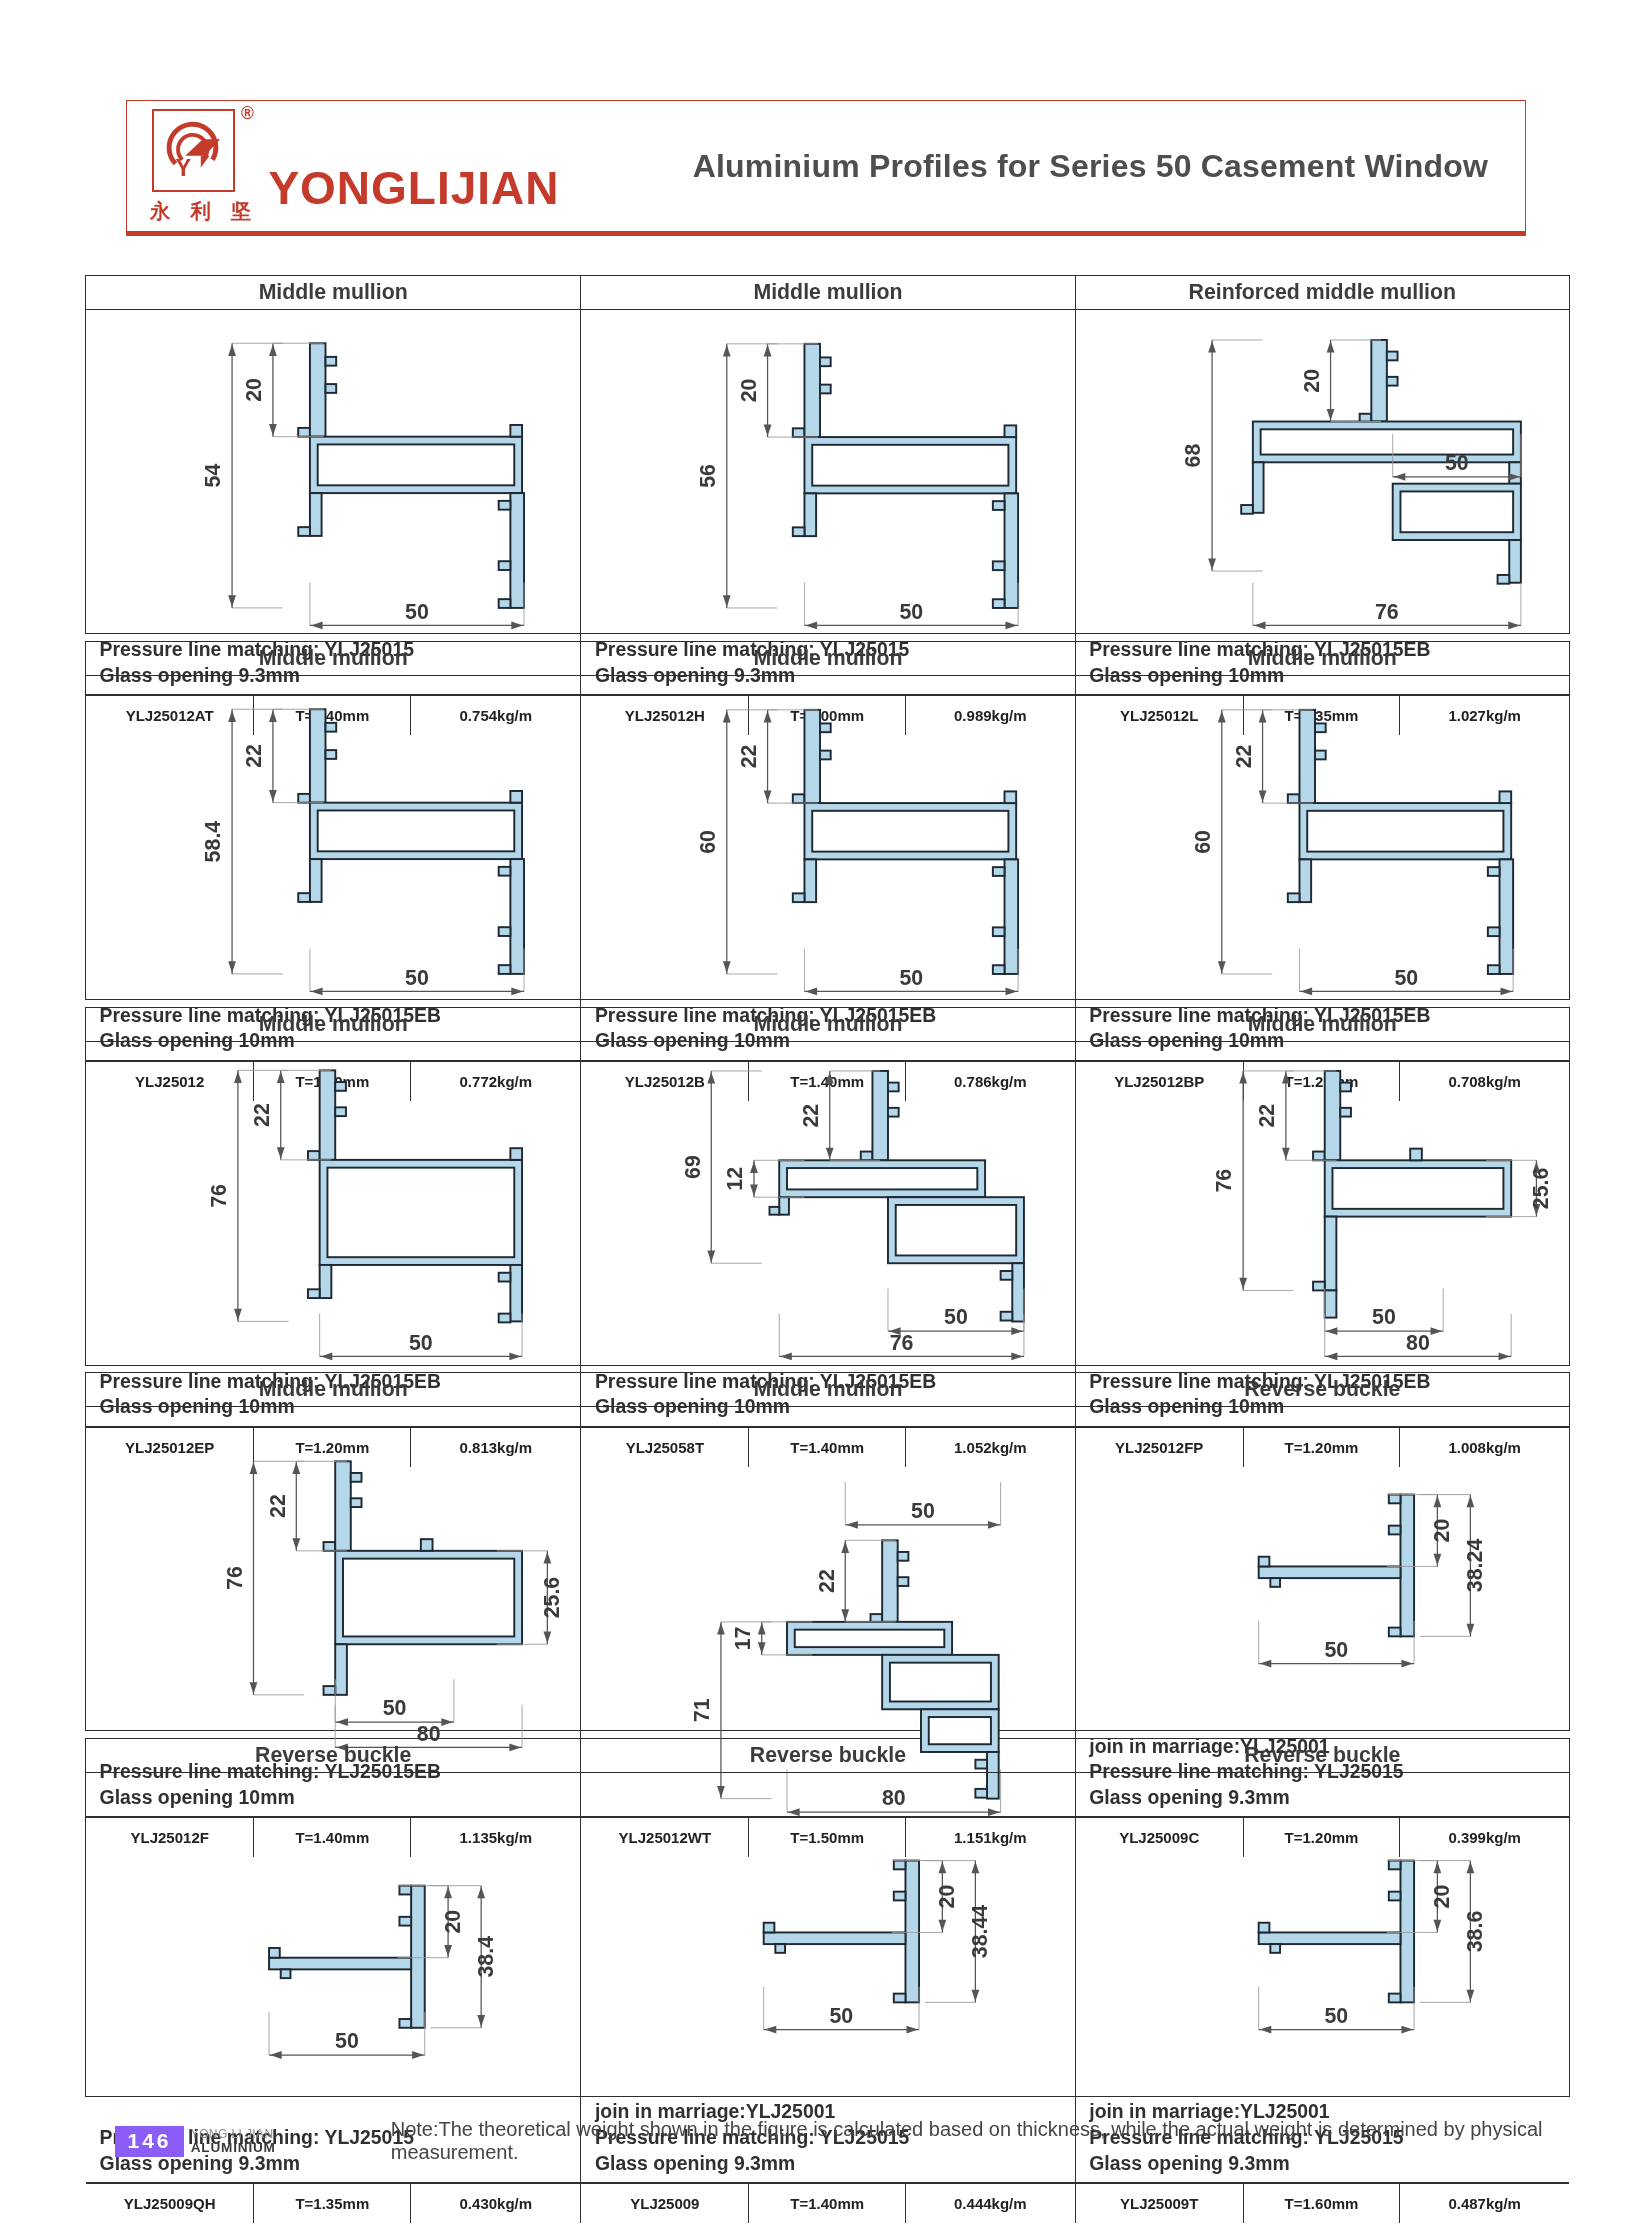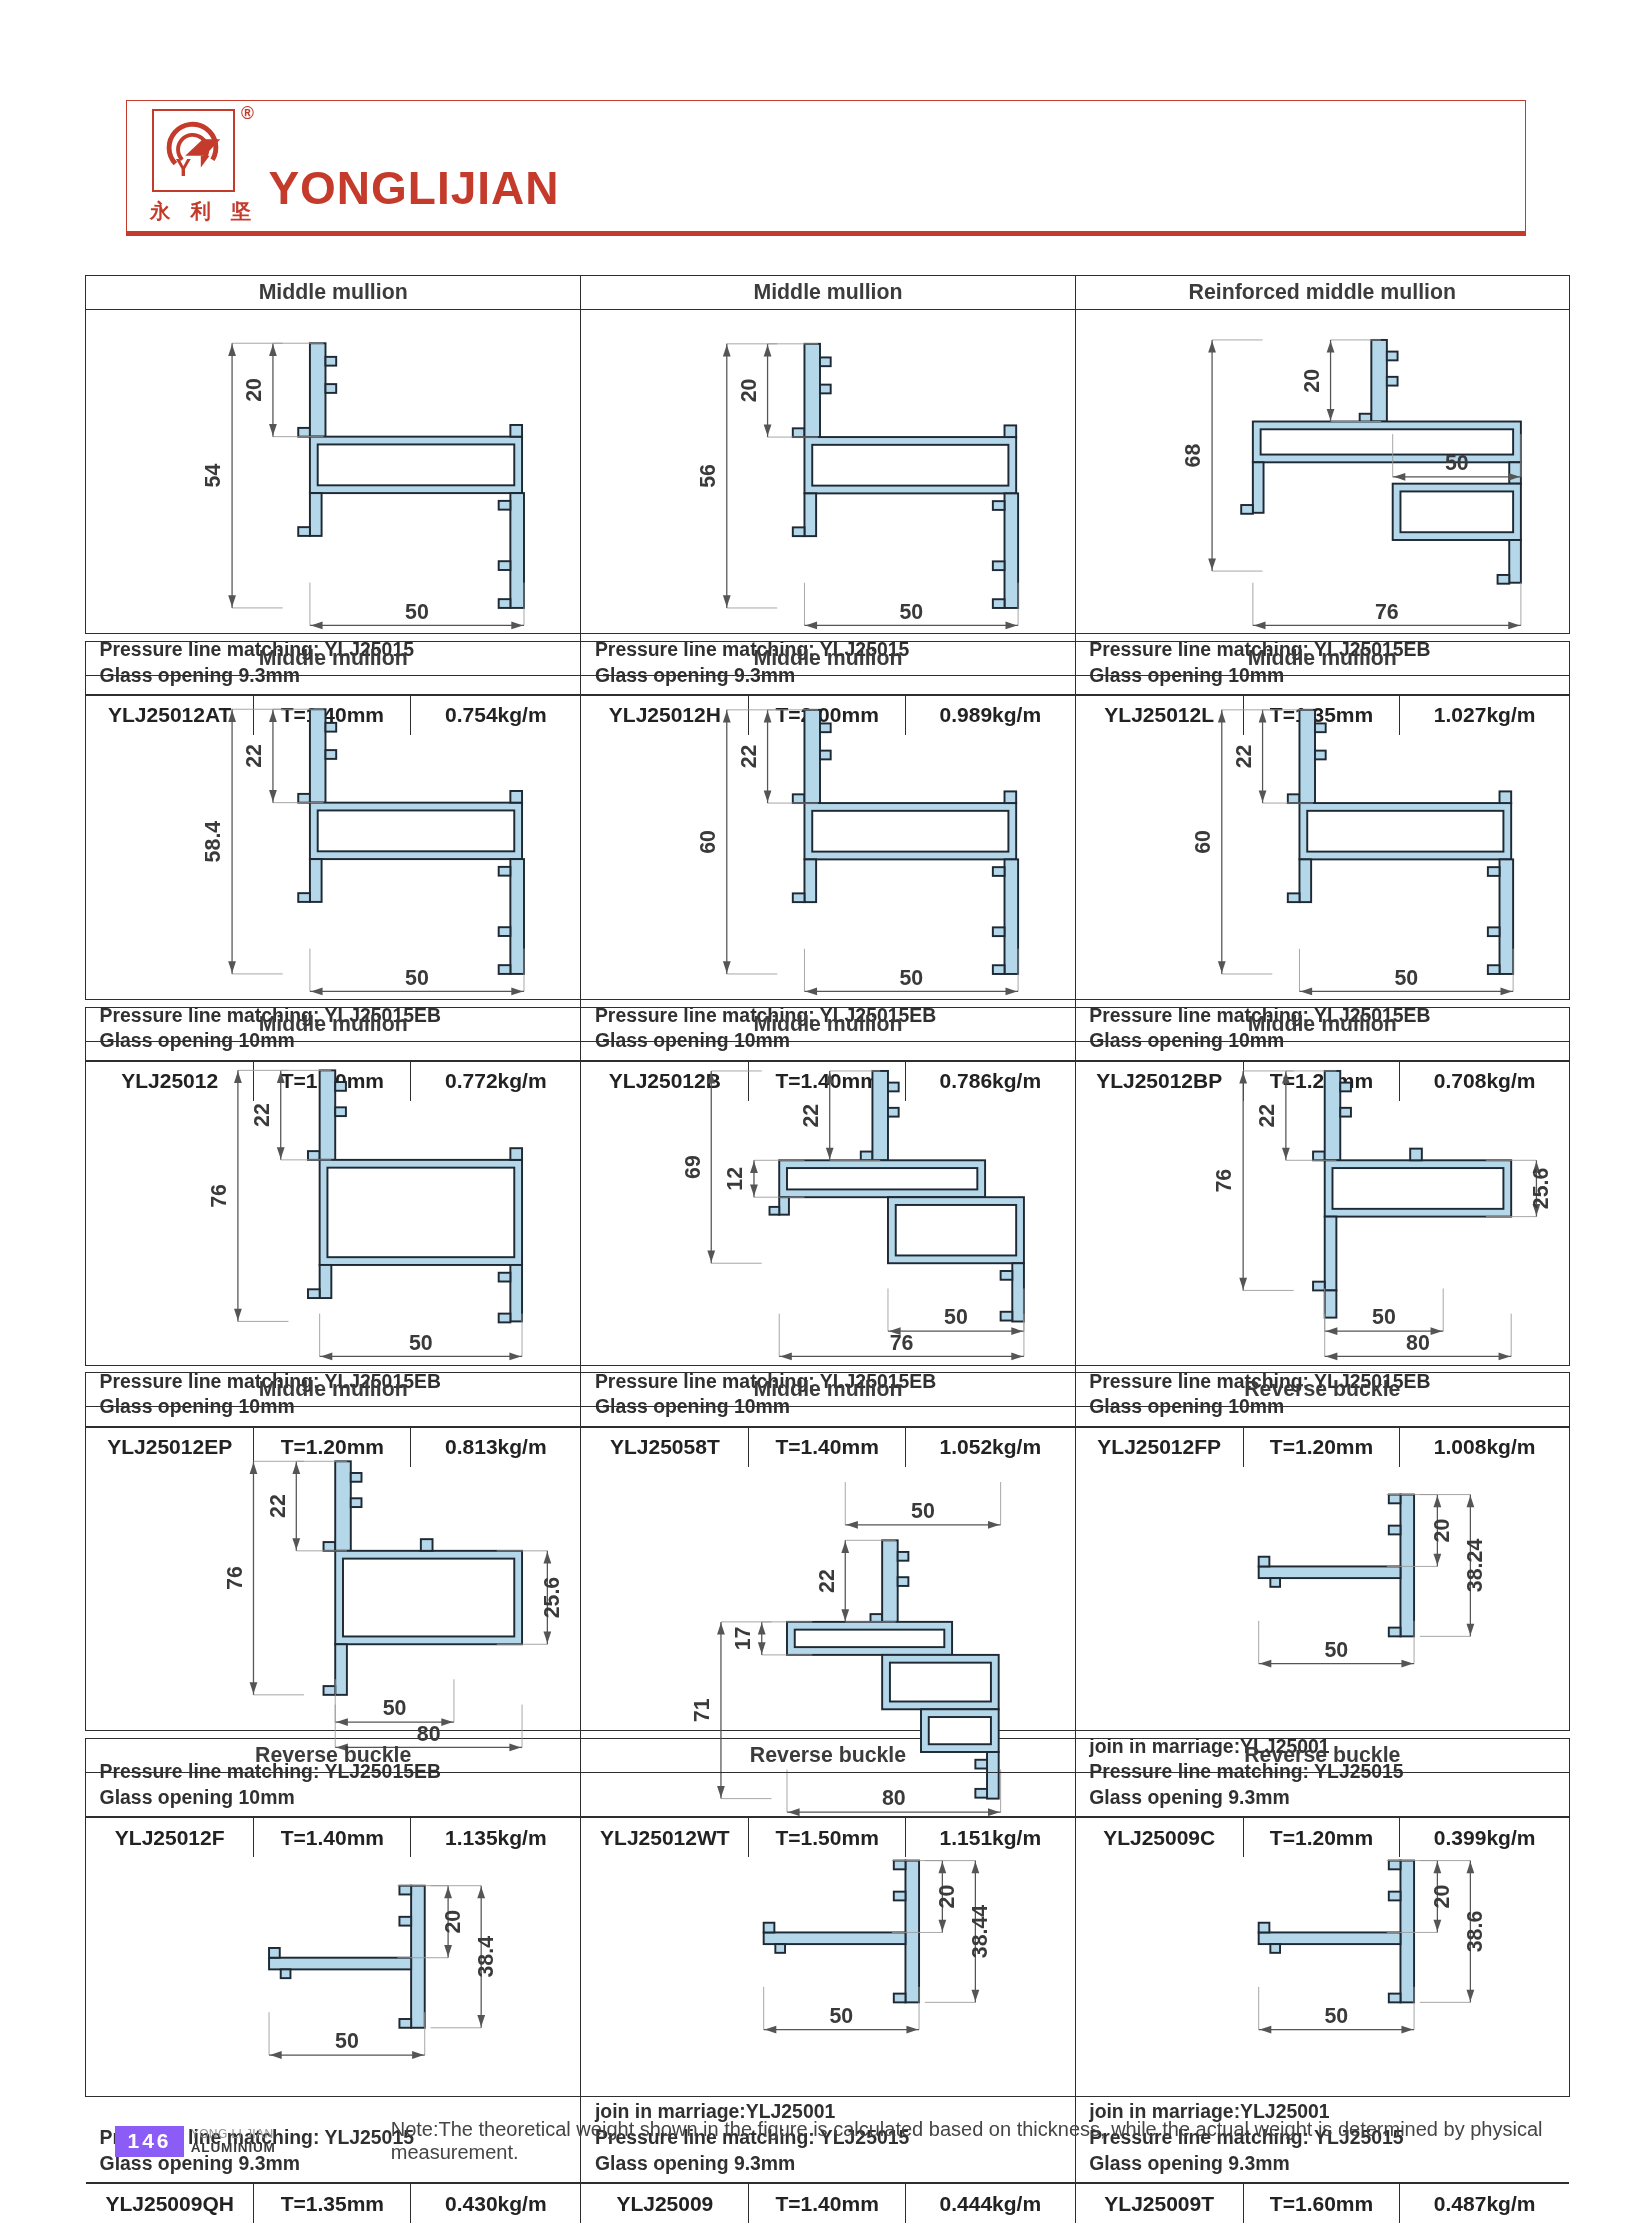--- a/index.html
+++ b/index.html
@@ -20,21 +20,21 @@
   
   .table-wrap{margin:39px 82px 0 85px;width:1485px;box-sizing:border-box;}
   .prow{display:grid;grid-template-columns:1fr 1fr 1fr;border:1.9px solid #2e2e2e;margin-bottom:6.8px;height:359px;box-sizing:border-box;background:#fff;}
   .cell{display:flex;flex-direction:column;border-left:1.9px solid #2e2e2e;min-width:0;box-sizing:border-box;font-weight:bold;}
   .cell:first-child{border-left:none;}
   .cell-title{height:33px;line-height:33px;text-align:center;font-size:21.3px;color:#3c3c3c;border-bottom:1.9px solid #2e2e2e;flex:0 0 auto;}
   .cell-drawing{flex:1 1 auto;min-height:0;padding:5.8px 3.9px 0 3.9px;}
   .cell-drawing svg{width:100%;height:100%;display:block;}
   .cell-notes{flex:0 0 auto;padding:0 5.8px 5.8px 13.6px;font-size:19.4px;color:#303030;line-height:1.32;}
   .cell-notes:empty{display:none;padding:0;}
-  .cell-data{flex:0 0 39px;border-top:2.9px solid #2e2e2e;display:flex;font-size:21px;color:#222;}
+  .cell-data{flex:0 0 39px;border-top:2.9px solid #2e2e2e;display:flex;font-size:15px;color:#222;}
   .cell-data span{display:flex;align-items:center;justify-content:center;min-width:0;}
   .d-model{flex:1.02;border-right:1.9px solid #2e2e2e;}
   .d-thick{flex:0.95;border-right:1.9px solid #2e2e2e;}
   .d-weight{flex:1.03;}
 
   
   .pf{fill:#b4d7ea;stroke:#1f2933;stroke-width:2;}
   .pfin{fill:#ffffff;stroke:#1f2933;stroke-width:2;}
   .dl{stroke:#555;stroke-width:1.3;}
   .de{stroke:#9a9a9a;stroke-width:0.9;}
@@ -66,20 +66,21 @@
       </div>
       <span class="reg">®</span>
       <div class="cn">
           <span>永</span>
           <span>利</span>
           <span>坚</span>
         </div>
     </div>
     <div class="wordmark">YONGLIJIAN</div>
   </div>
+  <div class="page-title">Aluminium Profiles for Series 50 Casement Window</div>
 </div>
 
 <div class="table-wrap" id="rows">
     <div class="prow">
       <div class="cell">
     <div class="cell-title">Middle mullion</div>
     <div class="cell-drawing">
       <svg viewBox="0 0 500 330" preserveAspectRatio="xMidYMax meet">
             <rect class="pf" x="214" y="115" width="12" height="9"></rect>
             <rect class="pf" x="226" y="28" width="16" height="96"></rect>

